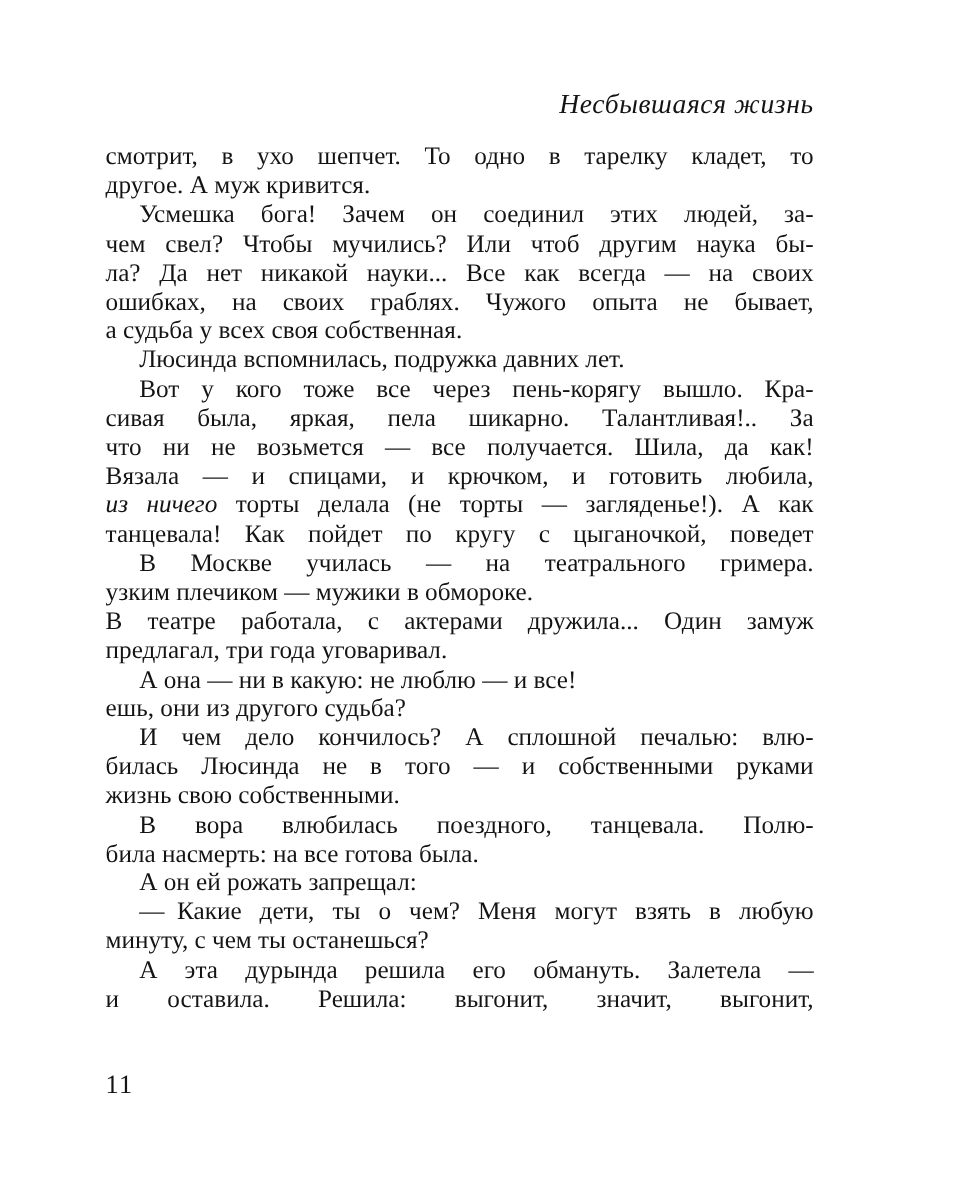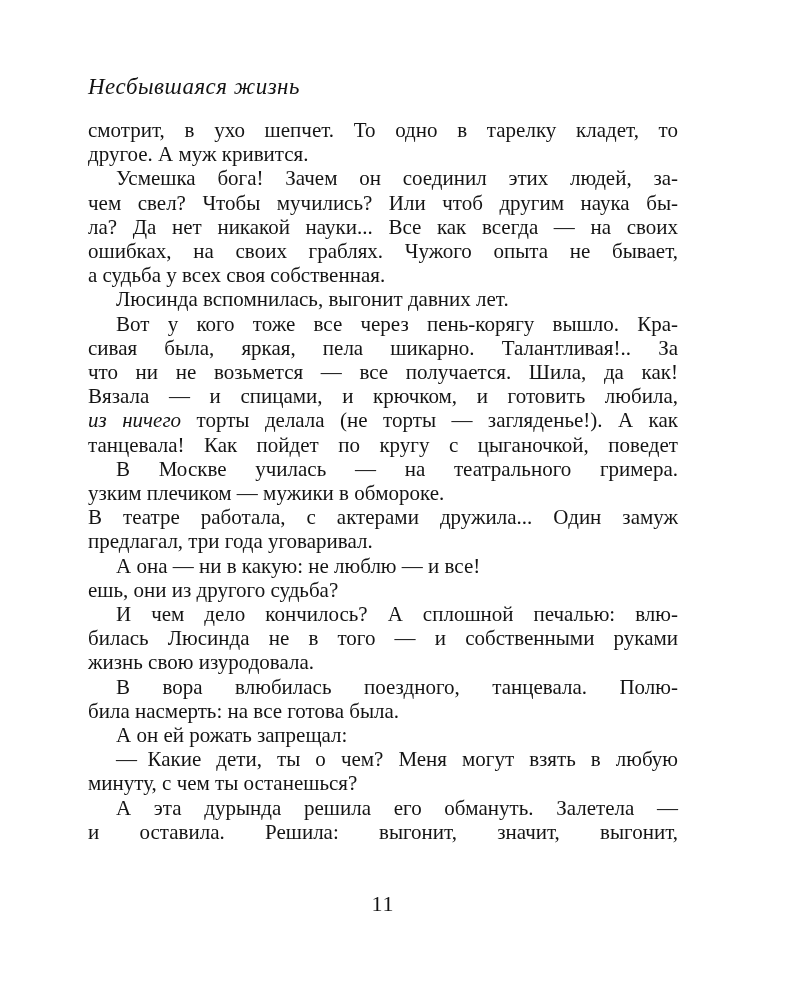--- a/index.html
+++ b/index.html
@@ -14,21 +14,21 @@
     background: #ffffff;
     color: #141414;
     font-family: "Liberation Serif", "DejaVu Serif", serif;
     overflow: hidden;
   }
   .running-title {
     position: absolute;
     left: 88px;
     width: 590px;
     top: 74px;
-    text-align: left;
+    text-align: right;
     font-style: italic;
     font-size: 23px;
     letter-spacing: 0.5px;
   }
   .text-block {
     position: absolute;
     left: 88px;
     width: 590px;
     top: 118px;
     font-size: 21px;
@@ -45,55 +45,54 @@
     text-indent: 28px;
   }
   .em {
     font-style: italic;
   }
   .page-number {
     position: absolute;
     left: 88px;
     width: 590px;
     top: 891px;
-    text-align: center;
     font-size: 22px;
     letter-spacing: 1px;
   }
 </style>
 </head>
 <body>
 
 <div class="page">
   <div class="running-title">Несбывшаяся жизнь</div>
 
   <div class="text-block">
       <div class="line">смотрит, в ухо шепчет. То одно в тарелку кладет, то</div>
       <div class="line para-end">другое. А муж кривится.</div>
       <div class="line indent">Усмешка бога! Зачем он соединил этих людей, за-</div>
       <div class="line">чем свел? Чтобы мучились? Или чтоб другим наука бы-</div>
       <div class="line">ла? Да нет никакой науки... Все как всегда — на своих</div>
       <div class="line">ошибках, на своих граблях. Чужого опыта не бывает,</div>
       <div class="line para-end">а судьба у всех своя собственная.</div>
-      <div class="line indent para-end">Люсинда вспомнилась, выгонит давних лет.</div>
+      <div class="line indent para-end">Люсинда вспомнилась, подружка давних лет.</div>
       <div class="line indent">Вот у кого тоже все через пень-корягу вышло. Кра-</div>
       <div class="line">сивая была, яркая, пела шикарно. Талантливая!.. За</div>
       <div class="line">что ни не возьмется — все получается. Шила, да как!</div>
       <div class="line">Вязала — и спицами, и крючком, и готовить любила,</div>
       <div class="line"><span class="em">из ничего</span><span> торты делала (не торты — загляденье!). А как</span></div>
       <div class="line">танцевала! Как пойдет по кругу с цыганочкой, поведет</div>
       <div class="line indent">В Москве училась — на театрального гримера.</div>
       <div class="line para-end">узким плечиком — мужики в обмороке.</div>
       <div class="line">В театре работала, с актерами дружила... Один замуж</div>
       <div class="line para-end">предлагал, три года уговаривал.</div>
       <div class="line indent para-end">А она — ни в какую: не люблю — и все!</div>
       <div class="line para-end">ешь, они из другого судьба?</div>
       <div class="line indent">И чем дело кончилось? А сплошной печалью: влю-</div>
       <div class="line">билась Люсинда не в того — и собственными руками</div>
-      <div class="line para-end">жизнь свою изуродовала.</div>
+      <div class="line para-end">жизнь свою собственными.</div>
       <div class="line indent">В вора влюбилась поездного, танцевала. Полю-</div>
       <div class="line para-end">била насмерть: на все готова была.</div>
       <div class="line indent para-end">А он ей рожать запрещал:</div>
       <div class="line indent">— Какие дети, ты о чем? Меня могут взять в любую</div>
       <div class="line para-end">минуту, с чем ты останешься?</div>
       <div class="line indent">А эта дурында решила его обмануть. Залетела —</div>
       <div class="line">и оставила. Решила: выгонит, значит, выгонит,</div>
     </div>
 
   <div class="page-number">11</div>

